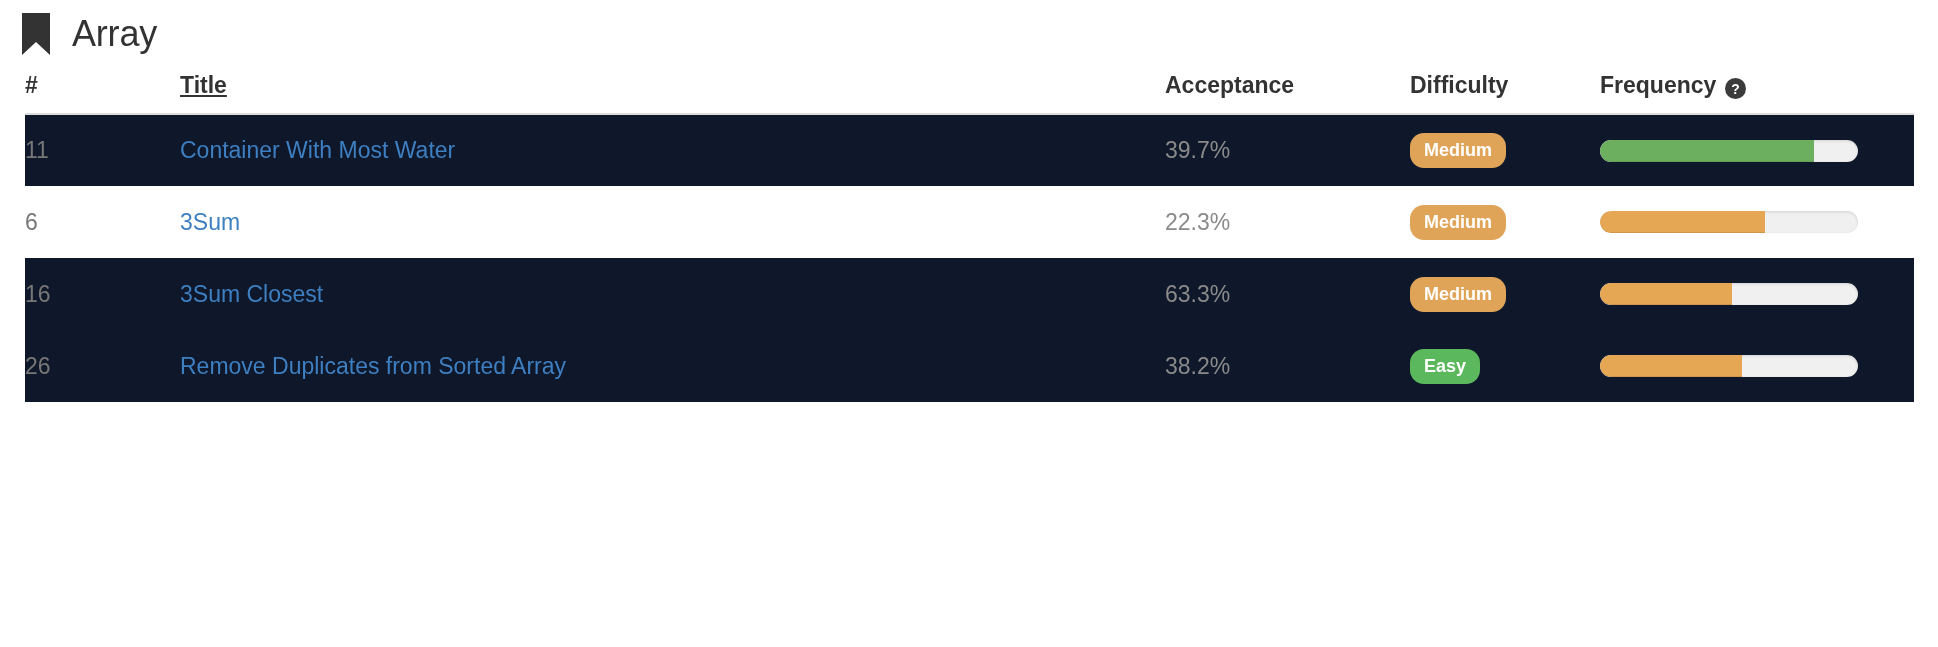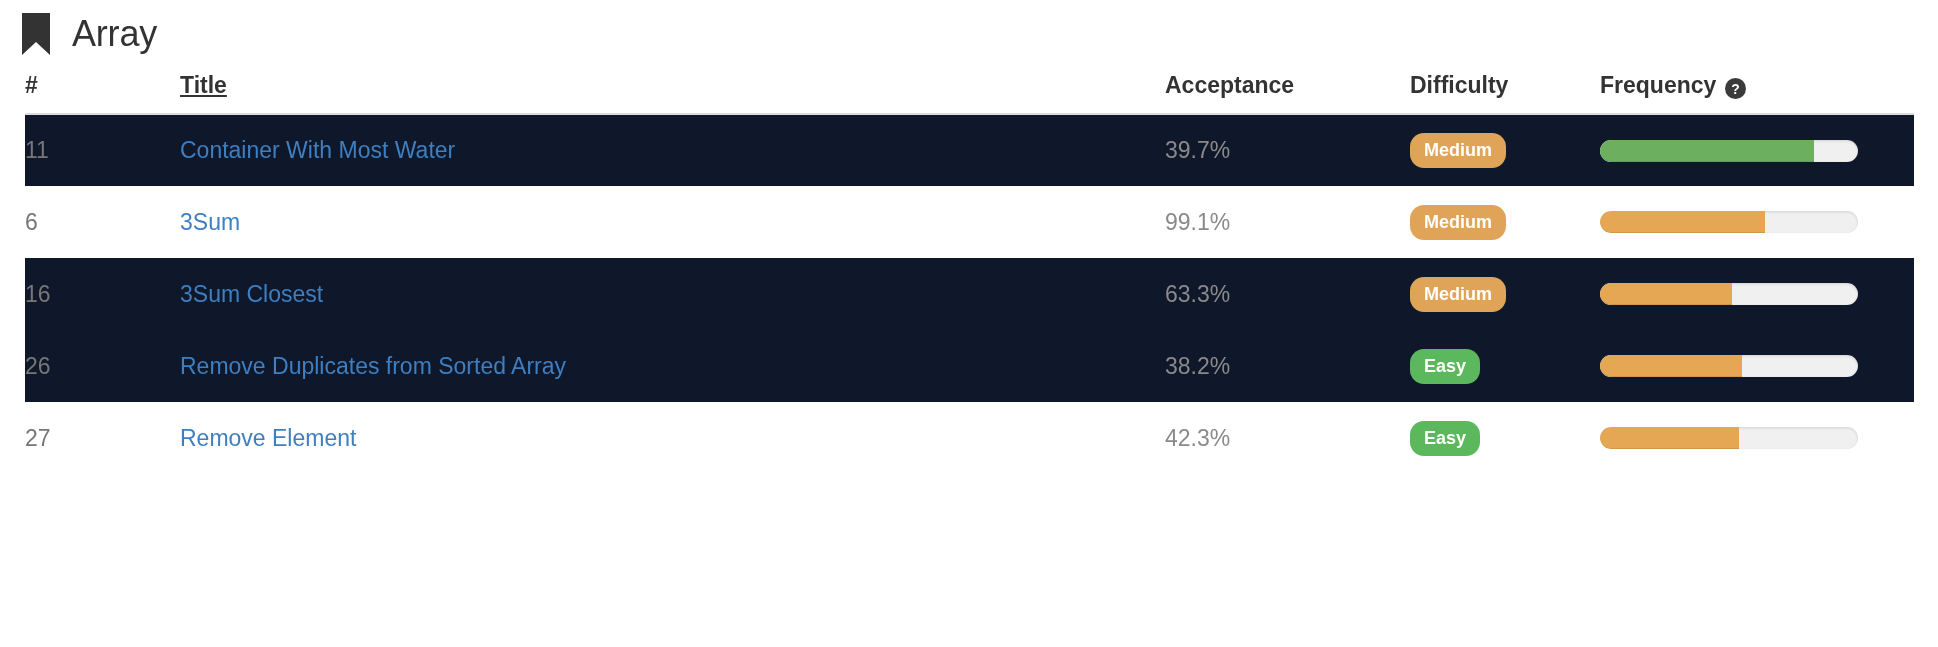--- a/index.html
+++ b/index.html
@@ -208,21 +208,21 @@
             <td class="td-diff"><span class="badge" style="background: rgb(224, 164, 88);">Medium</span></td>
             <td class="td-freq">
               <div class="freq-track" style="background: rgb(240, 240, 240);">
                 <div class="freq-fill" style="width: 83%; background: rgb(108, 176, 95);"></div>
               </div>
             </td>
           </tr>
           <tr class="even">
             <td class="td-num">6</td>
             <td class="td-title"><a href="#">3Sum</a></td>
-            <td class="td-acc">99.1%</td>
+            <td class="td-acc">22.3%</td>
             <td class="td-diff"><span class="badge" style="background: rgb(224, 164, 88);">Medium</span></td>
             <td class="td-freq">
               <div class="freq-track" style="background: rgb(240, 240, 240);">
                 <div class="freq-fill" style="width: 64%; background: rgb(229, 167, 83);"></div>
               </div>
             </td>
           </tr>
           <tr class="odd">
             <td class="td-num">16</td>
             <td class="td-title"><a href="#">3Sum Closest</a></td>
@@ -238,28 +238,17 @@
             <td class="td-num">26</td>
             <td class="td-title"><a href="#">Remove Duplicates from Sorted Array</a></td>
             <td class="td-acc">38.2%</td>
             <td class="td-diff"><span class="badge" style="background: rgb(92, 184, 92);">Easy</span></td>
             <td class="td-freq">
               <div class="freq-track" style="background: rgb(240, 240, 240);">
                 <div class="freq-fill" style="width: 55%; background: rgb(229, 167, 83);"></div>
               </div>
             </td>
           </tr>
-          <tr class="even">
-            <td class="td-num">27</td>
-            <td class="td-title"><a href="#">Remove Element</a></td>
-            <td class="td-acc">42.3%</td>
-            <td class="td-diff"><span class="badge" style="background: rgb(92, 184, 92);">Easy</span></td>
-            <td class="td-freq">
-              <div class="freq-track" style="background: rgb(240, 240, 240);">
-                <div class="freq-fill" style="width: 54%; background: rgb(229, 167, 83);"></div>
-              </div>
-            </td>
-          </tr>
         </tbody>
     </table>
   </div>
 
 </div>
 
 </body></html>

